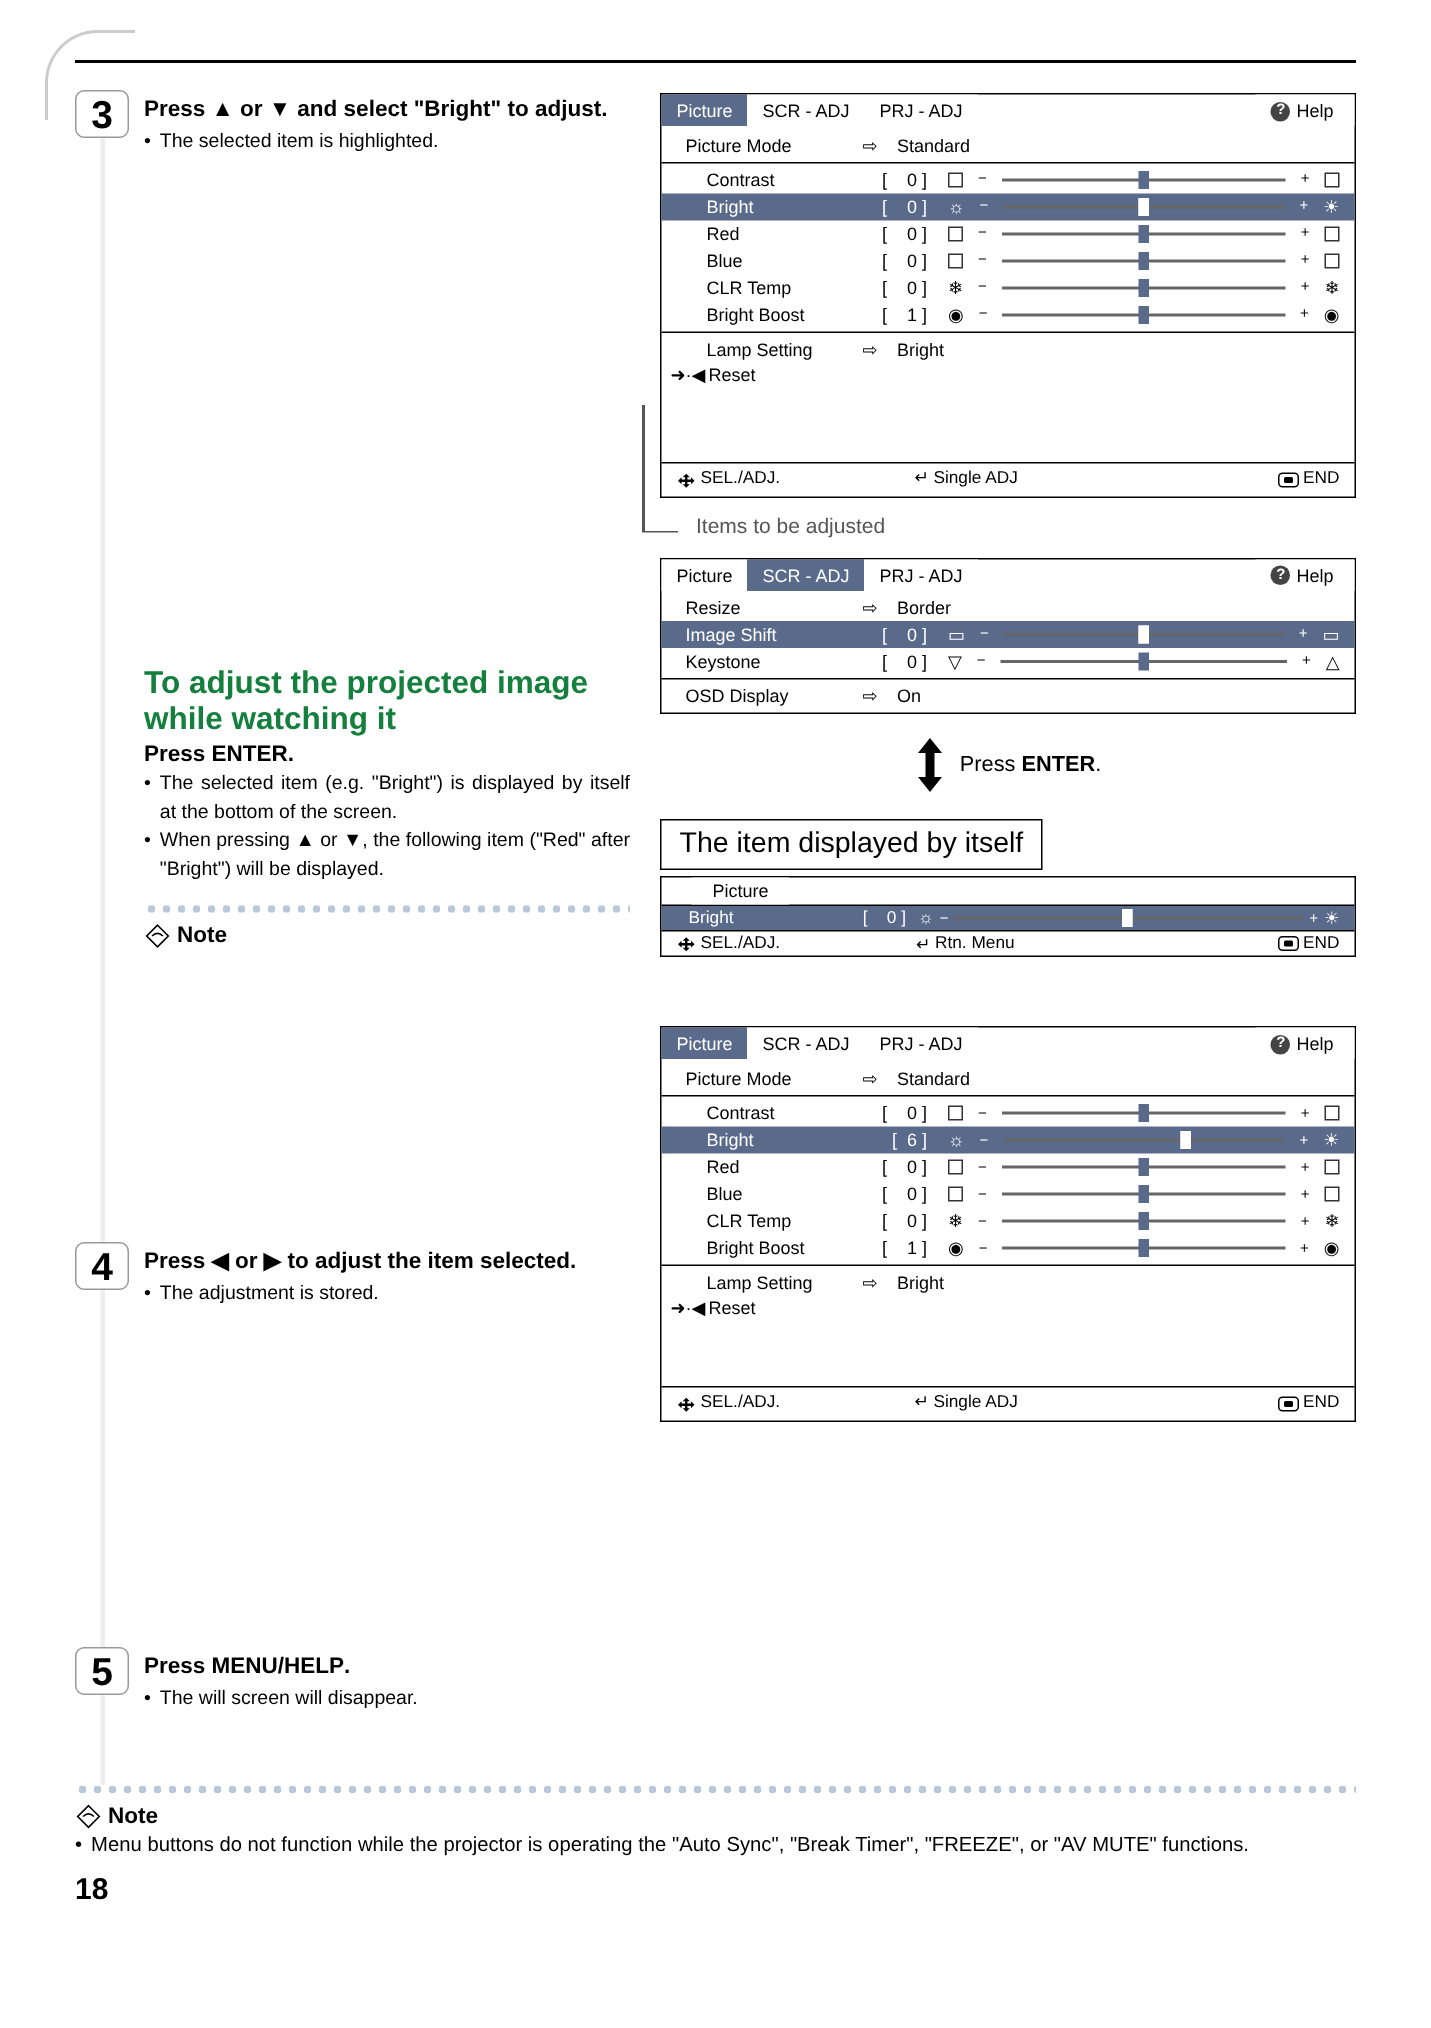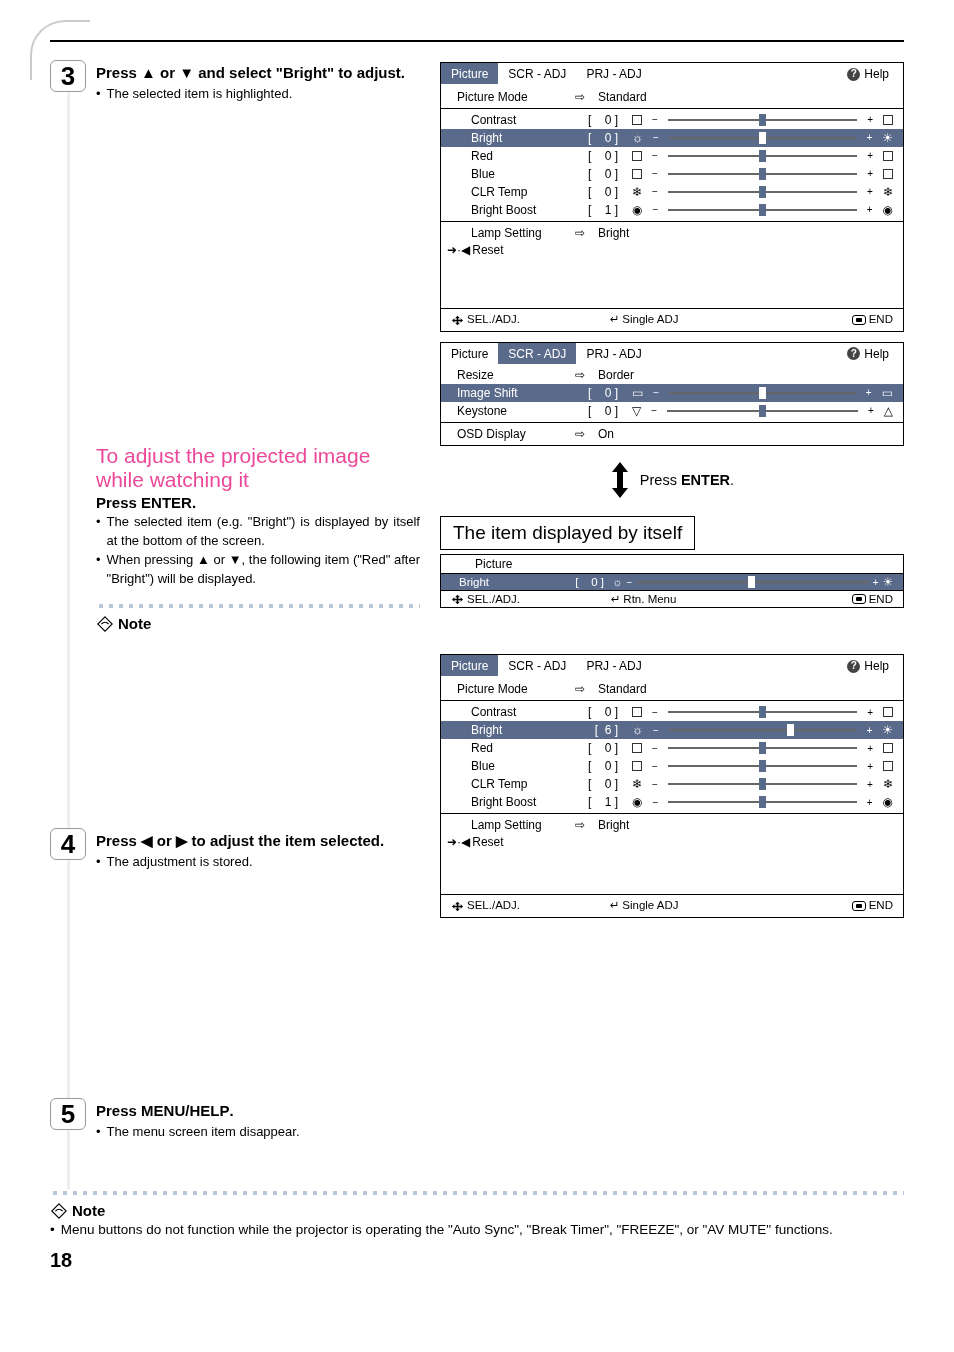--- a/index.html
+++ b/index.html
@@ -45,21 +45,21 @@
     font-weight: bold;
     text-align: center;
     line-height: 30px;
     z-index: 2;
   }
   .step-head { font-weight: bold; font-size: 15px; line-height: 1.4; }
   .step-body { font-size: 13px; line-height: 1.45; margin-top: 2px; }
   .bullet-line { display:flex; gap:4px; }
   .bullet-line::before { content:"•"; margin-right:2px; }
   .sub-bullet { text-align: justify; }
-  .red-head { color: #ec4899; font-weight: normal; font-size: 21px; line-height: 1.15; font-family: Arial, sans-serif;}
+  .red-head { color: #15803d; font-weight: bold; font-size: 21px; line-height: 1.15; font-family: Arial, sans-serif;}
   .blue-sub { font-weight: bold; font-size: 15px; margin-top:2px; }
   .note-label { display:flex; align-items:center; gap:4px; font-weight:bold; font-size:15px; margin-top:4px;}
   .note-icon { width:18px; height:18px; }
   .dots-bar {
     height: 10px;
     background-image: radial-gradient(circle, #b8c8d8 2.5px, transparent 2.5px);
     background-size: 10px 10px;
     margin: 12px 0 4px 0;
   }
   .dots-bar-full {
@@ -186,21 +186,21 @@
             </div>
         </div>
         <div style="height:210px"></div>
       </div>
 
       <div class="step">
         <div class="step-num">5</div>
         <div class="step-head">Press <span style="font-family:Arial Black, Arial;">MENU/HELP</span>.</div>
         <div class="step-body">
           <div class="bullet-line">
-              <span>The menu screen item disappear.</span>
+              <span>The will screen will disappear.</span>
             </div>
         </div>
       </div>
     </div>
 
     <div class="right-col">
 
       
       <div class="osd">
         <div class="osd-tabs">
@@ -310,20 +310,25 @@
             </div>
           <div class="right">
               <span style="border:1.5px solid #000;border-radius:3px;width:14px;height:10px;display:inline-flex;align-items:center;justify-content:center">
                 <span style="width:6px;height:4px;background:#000;border-radius:1px"></span>
               </span>
               <span>END</span>
             </div>
         </div>
       </div>
 
+      <div style="position:relative">
+        <div style="position:absolute;left:-12px;top:-72px;width:1.5px;height:84px;background:#555"></div>
+        <div style="position:absolute;left:-12px;top:12px;width:24px;height:1.5px;background:#555"></div>
+        <div class="annot">Items to be adjusted</div>
+      </div>
 
       
       <div class="osd">
         <div class="osd-tabs">
           <div class="osd-tab">Picture</div>
           <div class="osd-tab active">SCR - ADJ</div>
           <div class="osd-tab">PRJ - ADJ</div>
           <div class="osd-tab help-ic">
               <span class="q-circle">?</span>
               <span>Help</span>

